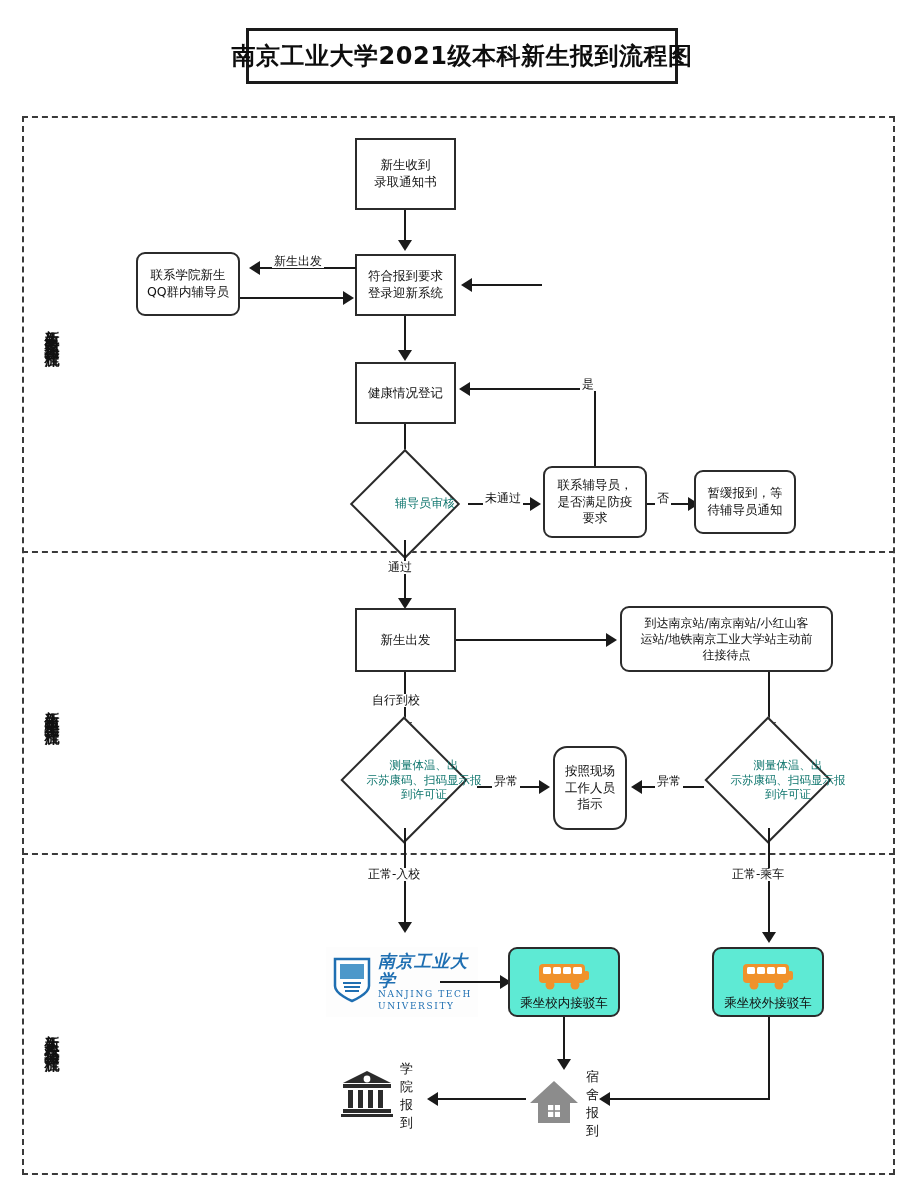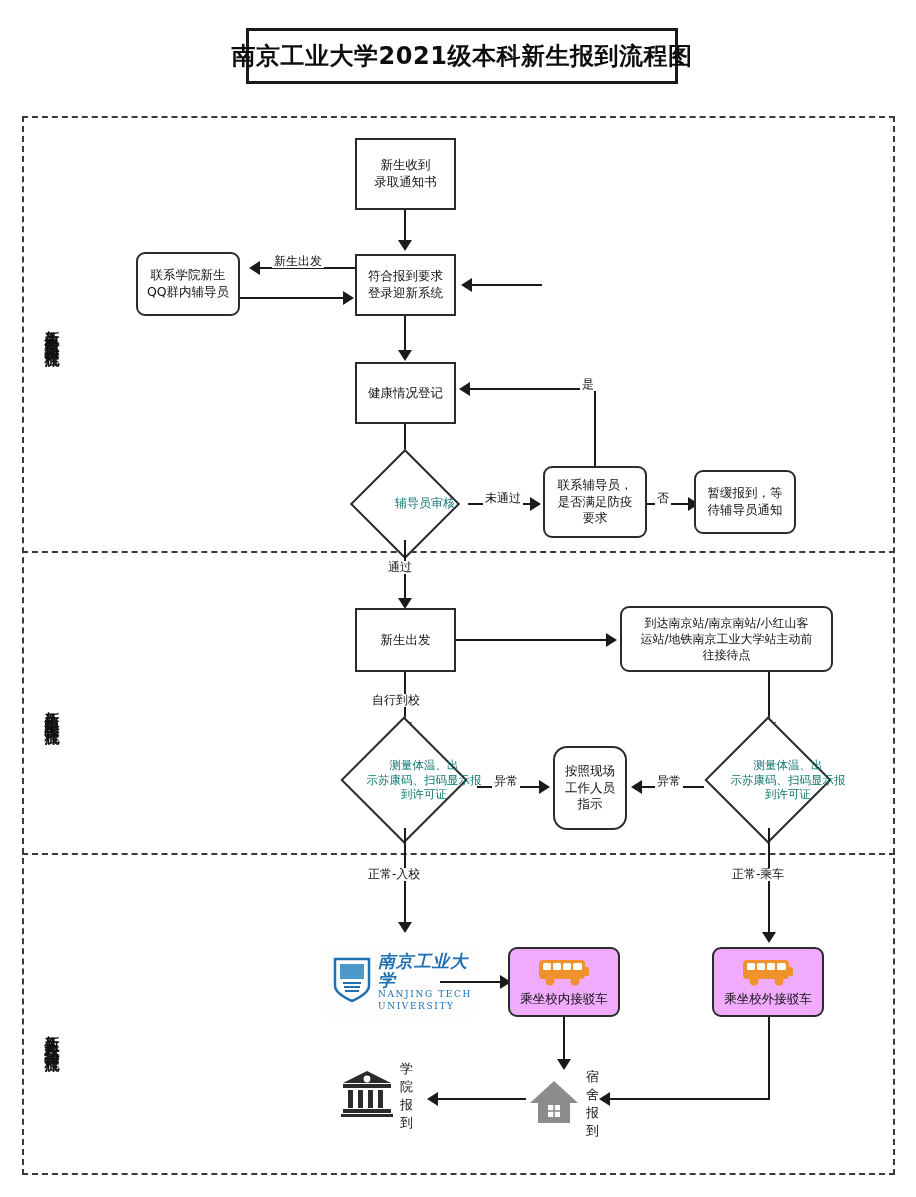--- a/index.html
+++ b/index.html
@@ -113,23 +113,23 @@
   }
   .logo-en1, .logo-en2 {
     font-family: "DejaVu Serif", "Liberation Serif", serif;
     font-size: 9px; color: #1f6fb2; letter-spacing: 1.6px; line-height: 1.25;
   }
 
   
   .icon-node {
     position: absolute;
     border: 2px solid #2b2b2b; border-radius: 9px;
-    background: #f0abfc;
+    background: #5eead4;
     display: flex; flex-direction: column;
-    align-items: center; justify-content: center; gap: 1px;
+    align-items: center; justify-content: flex-end; gap: 1px;
     padding: 4px 2px 5px;
   }
   .icon-node .cap { font-size: 12.5px; color: #111; line-height: 1.1; }
 
   .plain-icon {
     position: absolute;
     display: flex; flex-direction: row; align-items: center; gap: 6px;
   }
   .plain-icon .cap { font-size: 13px; color: #111; }
 </style>

